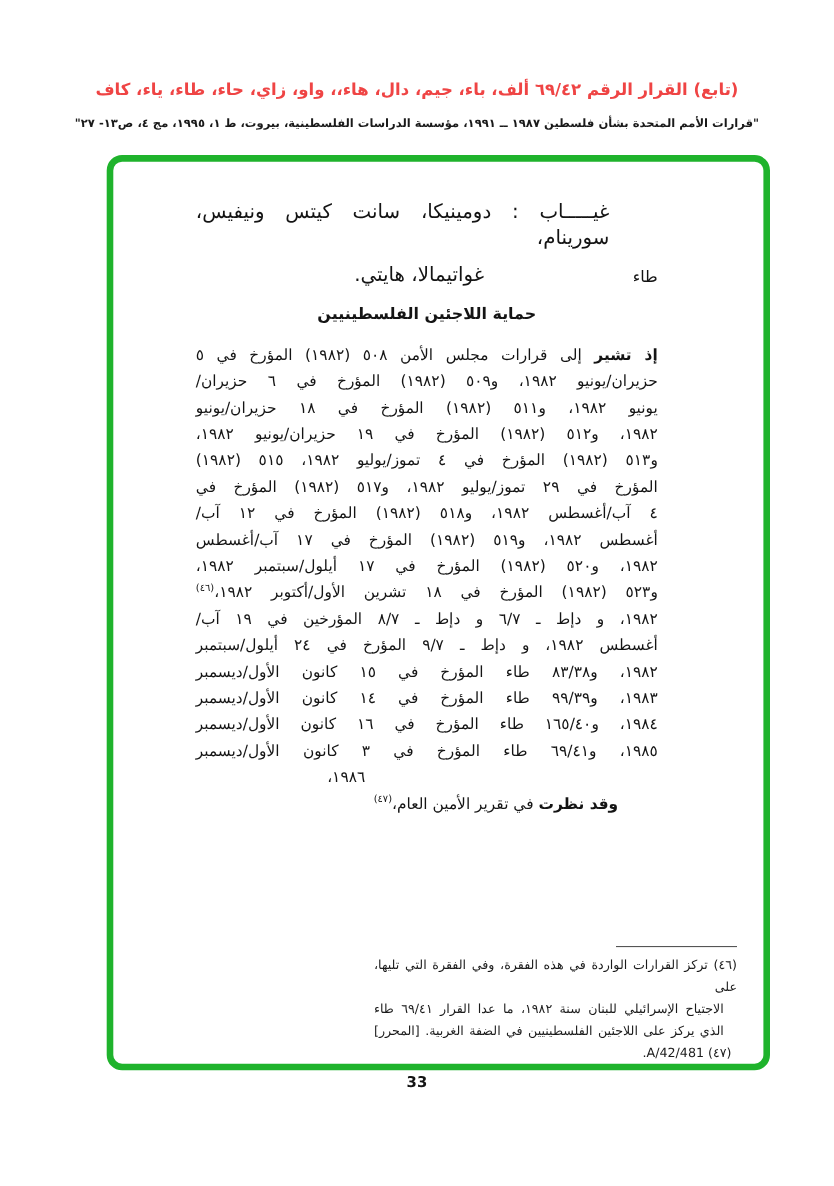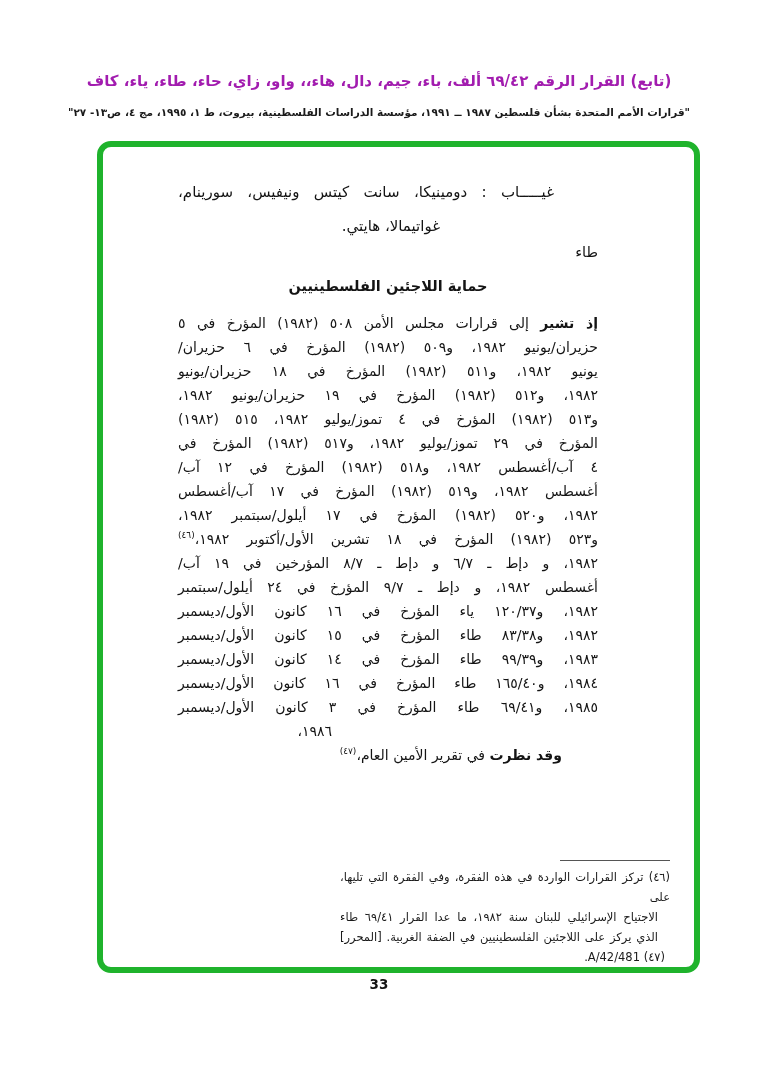--- a/index.html
+++ b/index.html
@@ -4,35 +4,35 @@
 <style>
   html,body{margin:0;padding:0;}
   body{
     width:758px;height:1078px;background:#ffffff;position:relative;
     font-family:"DejaVu Sans", sans-serif;color:#141414;
   }
   .abs{position:absolute;}
   
   .hdr1{
     top:72px;left:0;right:0;text-align:center;direction:rtl;
-    font-weight:bold;font-size:15px;white-space:nowrap;color:#a21caf;
+    font-weight:bold;font-size:15px;white-space:nowrap;color:#ef4444;
   }
   .hdr2{
     top:106px;left:0;right:0;text-align:center;direction:rtl;
     font-weight:bold;font-size:10.5px;white-space:nowrap;color:#1a1a1a;
   }
   
   .frame{
     left:97px;top:141px;width:591px;height:820px;
     border:6px solid #1fb32c;border-radius:14px;background:transparent;
   }
   
   .absence{
     left:178px;top:181px;width:420px;direction:rtl;
-    font-size:15px;line-height:23.5px;
+    font-size:18px;line-height:23.5px;
   }
   .absence-l1{padding-right:44px;text-align:justify;text-align-last:justify;}
   .absence-l2{text-align:right;padding-right:158px;margin-top:10px;}
   
   .sec-letter{
     left:178px;top:244px;width:420px;text-align:right;
     font-weight:normal;font-size:14.5px;
   }
   .sec-title{
     left:178px;top:278px;width:420px;text-align:center;
@@ -92,21 +92,20 @@
   <div class="jline">١٩٨٢، و٥١٢ (١٩٨٢) المؤرخ في ١٩ حزيران/يونيو ١٩٨٢،</div>
   <div class="jline">و٥١٣ (١٩٨٢) المؤرخ في ٤ تموز/يوليو ١٩٨٢، ٥١٥ (١٩٨٢)</div>
   <div class="jline">المؤرخ في ٢٩ تموز/يوليو ١٩٨٢، و٥١٧ (١٩٨٢) المؤرخ في</div>
   <div class="jline">٤ آب/أغسطس ١٩٨٢، و٥١٨ (١٩٨٢) المؤرخ في ١٢ آب/</div>
   <div class="jline">أغسطس ١٩٨٢، و٥١٩ (١٩٨٢) المؤرخ في ١٧ آب/أغسطس</div>
   <div class="jline">١٩٨٢، و٥٢٠ (١٩٨٢) المؤرخ في ١٧ أيلول/سبتمبر ١٩٨٢،</div>
   <div class="jline"><span>و٥٢٣ (١٩٨٢) المؤرخ في ١٨ تشرين الأول/أكتوبر ١٩٨٢،</span><sup class="fnref">(٤٦)</sup></div>
 
   <div class="jline">١٩٨٢، و دإط ـ ٦/٧ و دإط ـ ٨/٧ المؤرخين في ١٩ آب/</div>
   <div class="jline">أغسطس ١٩٨٢، و دإط ـ ٩/٧ المؤرخ في ٢٤ أيلول/سبتمبر</div>
-  <div class="jline">١٩٨٢، و١٢٠/٣٧ ياء المؤرخ في ١٦ كانون الأول/ديسمبر</div>
   <div class="jline">١٩٨٢، و٨٣/٣٨ طاء المؤرخ في ١٥ كانون الأول/ديسمبر</div>
   <div class="jline">١٩٨٣، و٩٩/٣٩ طاء المؤرخ في ١٤ كانون الأول/ديسمبر</div>
   <div class="jline">١٩٨٤، و١٦٥/٤٠ طاء المؤرخ في ١٦ كانون الأول/ديسمبر</div>
   <div class="jline">١٩٨٥، و٦٩/٤١ طاء المؤرخ في ٣ كانون الأول/ديسمبر</div>
   <div class="line-1986">١٩٨٦،</div>
 
   <div class="p3line"><b class="lead">وقد نظرت</b><span> في تقرير الأمين العام،</span><sup class="fnref">(٤٧)</sup></div>
 </div>
 
 <div class="abs footnotes">

